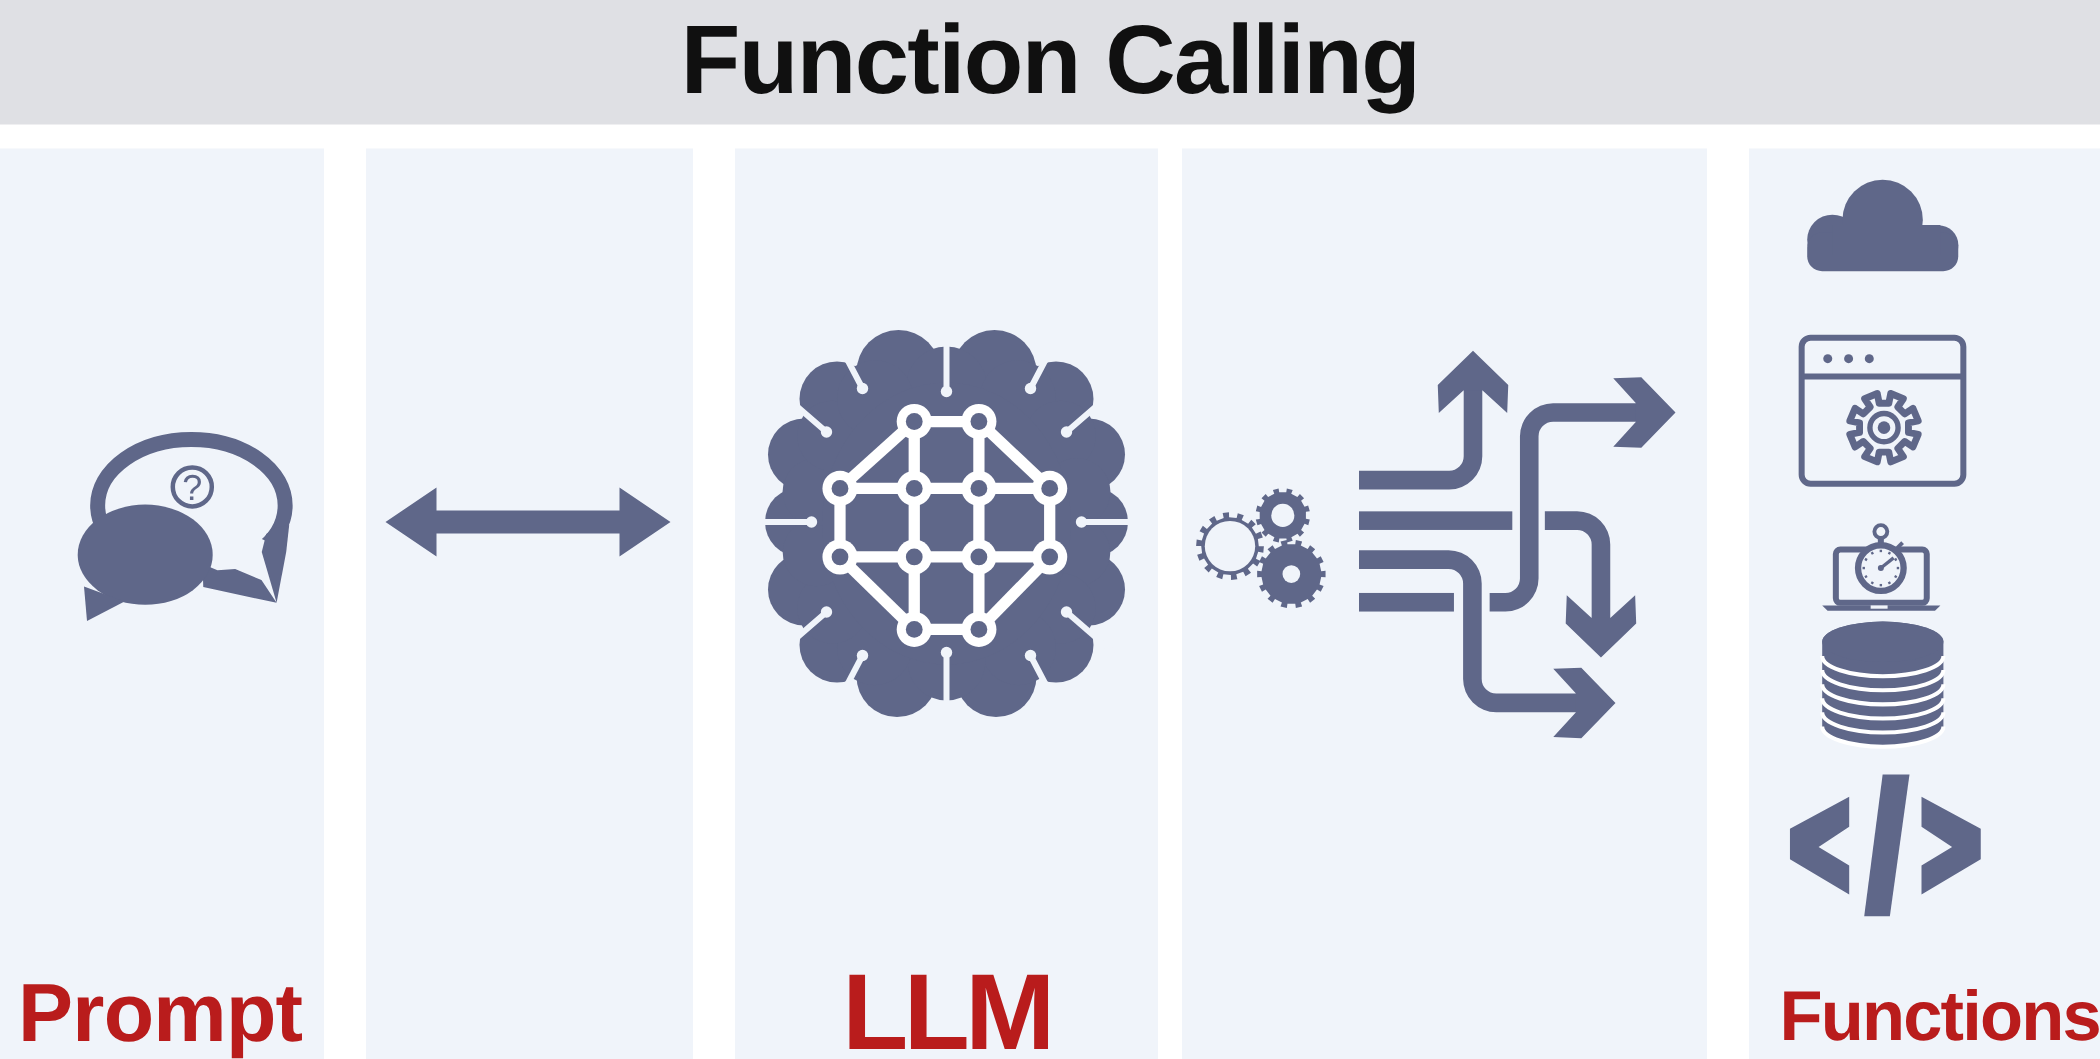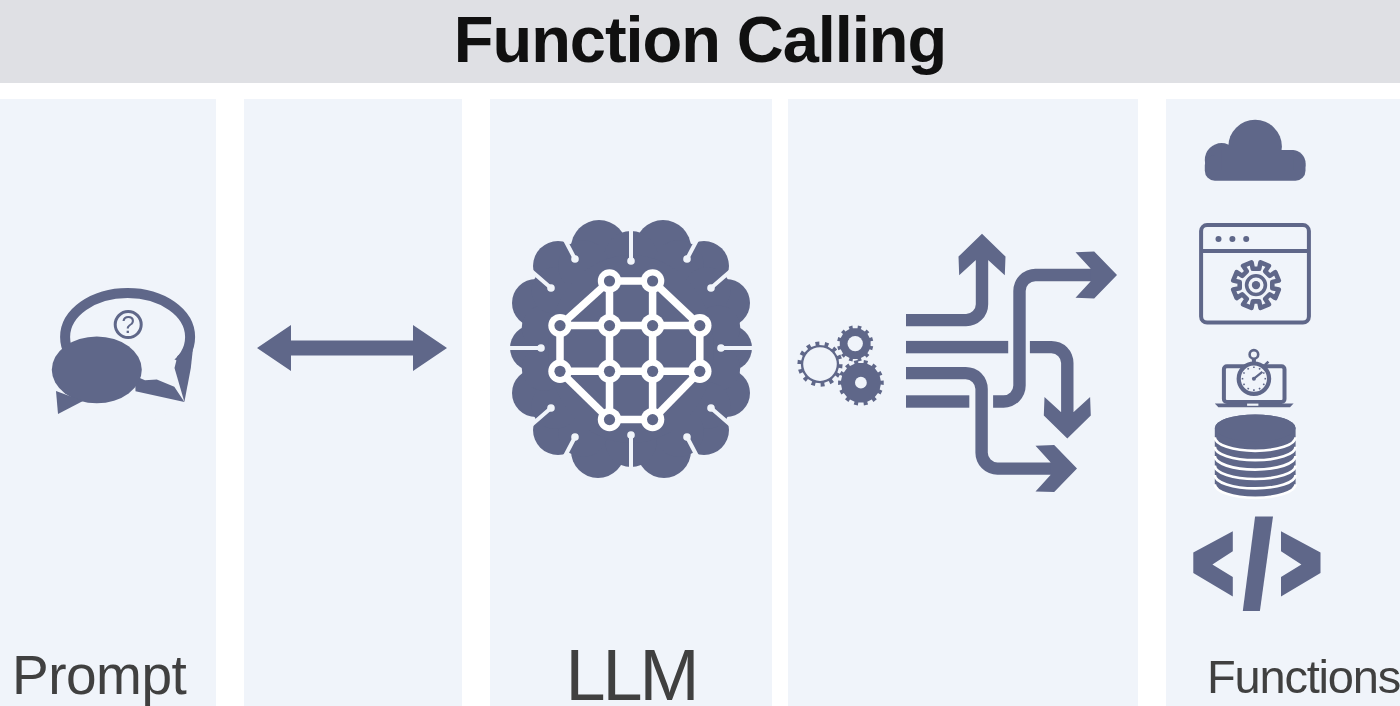--- a/index.html
+++ b/index.html
@@ -6,21 +6,21 @@
     font-family:"Liberation Sans",sans-serif;}
   .header{position:absolute;left:0;top:0;width:1400px;height:83px;background:#dfe0e4;}
   .title{position:absolute;left:0;top:0;width:1400px;text-align:center;
     font-size:65px;font-weight:bold;color:#101010;line-height:79px;letter-spacing:-1.05px;}
   .panel{position:absolute;top:99px;bottom:0;background:#f0f4fa;}
   #p1{left:0;width:216px;}
   #p2{left:244px;width:218px;}
   #p3{left:490px;width:282px;}
   #p4{left:788px;width:350px;}
   #p5{left:1166px;width:234px;}
-  .lbl{position:absolute;color:#404040;font-weight:normal;}
+  .lbl{position:absolute;color:#b91c1c;font-weight:bold;}
   #lprompt{left:12px;top:643px;font-size:55px;letter-spacing:-0.5px;}
   #lllm{left:490px;width:282px;text-align:center;top:634px;font-size:72px;letter-spacing:-3px;}
   #lfunc{left:1166px;width:234px;text-align:right;top:649px;font-size:47px;letter-spacing:-1.2px;}
   svg{position:absolute;}
 </style>
 </head>
 <body>
 <div class="header"></div>
 <div class="title">Function Calling</div>
 <div class="panel" id="p1"></div>

